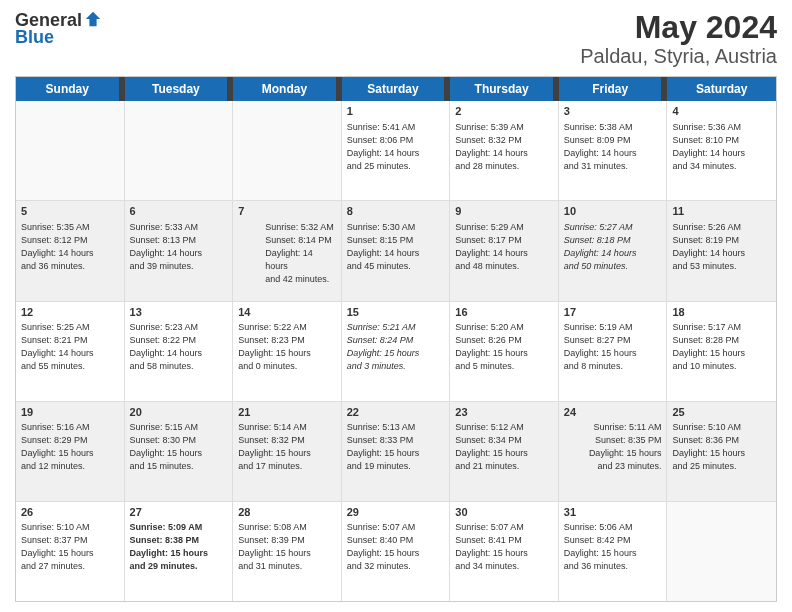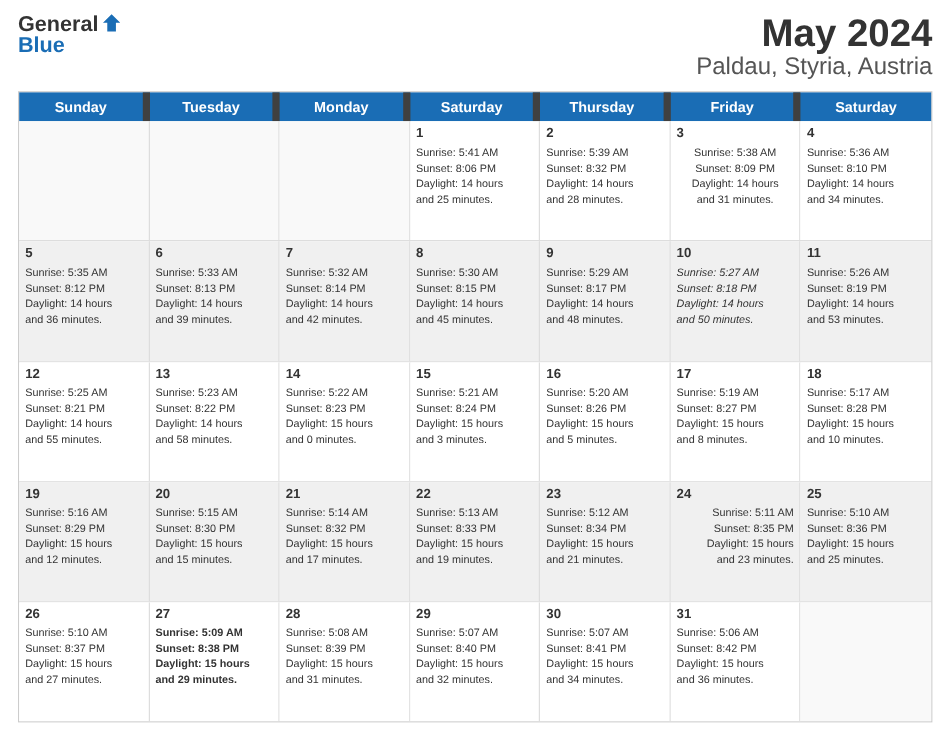--- a/index.html
+++ b/index.html
@@ -158,21 +158,21 @@
           </div>
           <div class="cal-cell">
             <div class="day-num">2</div>
             <div class="cell-info" style="white-space: pre-line;">Sunrise: 5:39 AM
 Sunset: 8:32 PM
 Daylight: 14 hours
 and 28 minutes.</div>
           </div>
           <div class="cal-cell">
             <div class="day-num">3</div>
-            <div class="cell-info" style="white-space: pre-line; text-align: center;">Sunrise: 5:38 AM
+            <div class="cell-info" style="white-space: pre-line;">Sunrise: 5:38 AM
 Sunset: 8:09 PM
 Daylight: 14 hours
 and 31 minutes.</div>
           </div>
           <div class="cal-cell">
             <div class="day-num">4</div>
             <div class="cell-info" style="white-space: pre-line;">Sunrise: 5:36 AM
 Sunset: 8:10 PM
 Daylight: 14 hours
 and 34 minutes.</div>
@@ -188,21 +188,21 @@
           </div>
           <div class="cal-cell shaded">
             <div class="day-num">6</div>
             <div class="cell-info" style="white-space: pre-line;">Sunrise: 5:33 AM
 Sunset: 8:13 PM
 Daylight: 14 hours
 and 39 minutes.</div>
           </div>
           <div class="cal-cell shaded">
             <div class="day-num">7</div>
-            <div class="cell-info" style="white-space: pre-line;">Sunrise: 5:32 AM
+            <div class="cell-info" style="white-space: pre-line; margin-left: 27px;">Sunrise: 5:32 AM
 Sunset: 8:14 PM
 Daylight: 14 hours
 and 42 minutes.</div>
           </div>
           <div class="cal-cell shaded">
             <div class="day-num">8</div>
             <div class="cell-info" style="white-space: pre-line;">Sunrise: 5:30 AM
 Sunset: 8:15 PM
 Daylight: 14 hours
 and 45 minutes.</div>
@@ -246,21 +246,21 @@
           </div>
           <div class="cal-cell">
             <div class="day-num">14</div>
             <div class="cell-info" style="white-space: pre-line;">Sunrise: 5:22 AM
 Sunset: 8:23 PM
 Daylight: 15 hours
 and 0 minutes.</div>
           </div>
           <div class="cal-cell">
             <div class="day-num">15</div>
-            <div class="cell-info" style="white-space: pre-line;">Sunrise: 5:21 AM
+            <div class="cell-info" style="white-space: pre-line; font-style: italic;">Sunrise: 5:21 AM
 Sunset: 8:24 PM
 Daylight: 15 hours
 and 3 minutes.</div>
           </div>
           <div class="cal-cell">
             <div class="day-num">16</div>
             <div class="cell-info" style="white-space: pre-line;">Sunrise: 5:20 AM
 Sunset: 8:26 PM
 Daylight: 15 hours
 and 5 minutes.</div>

